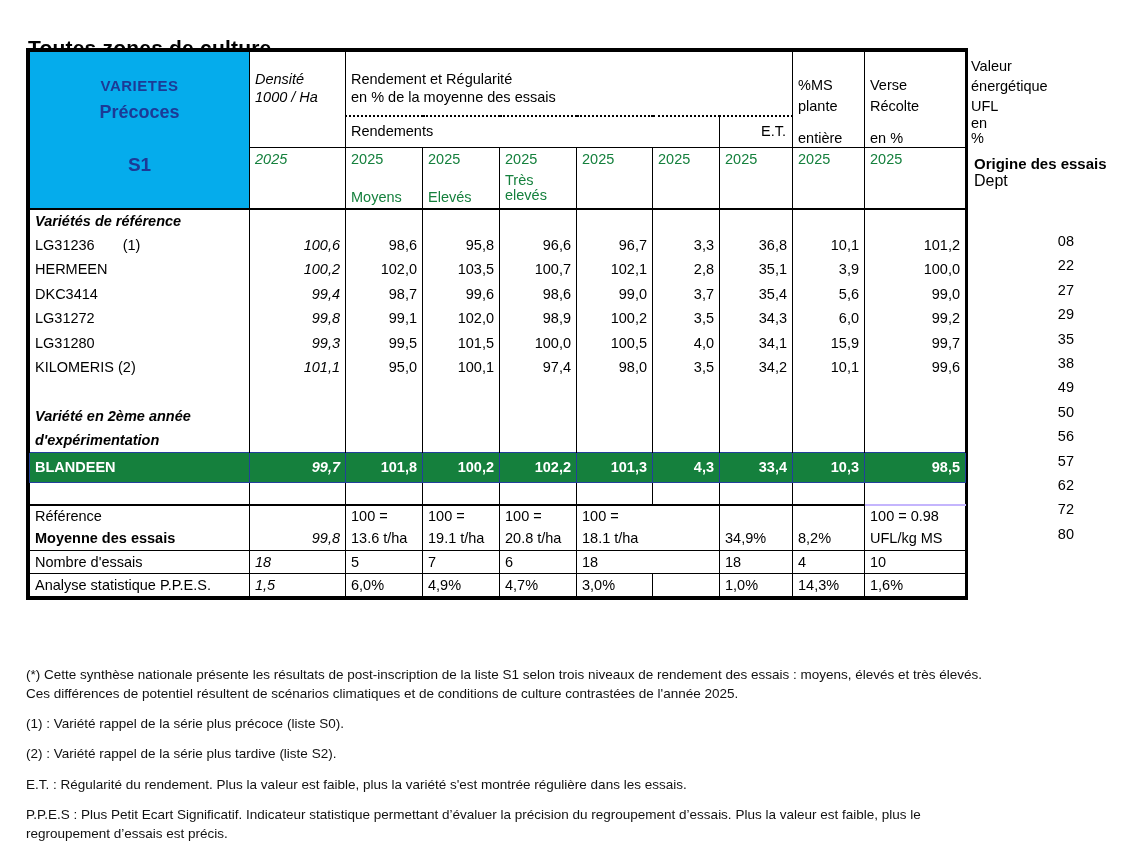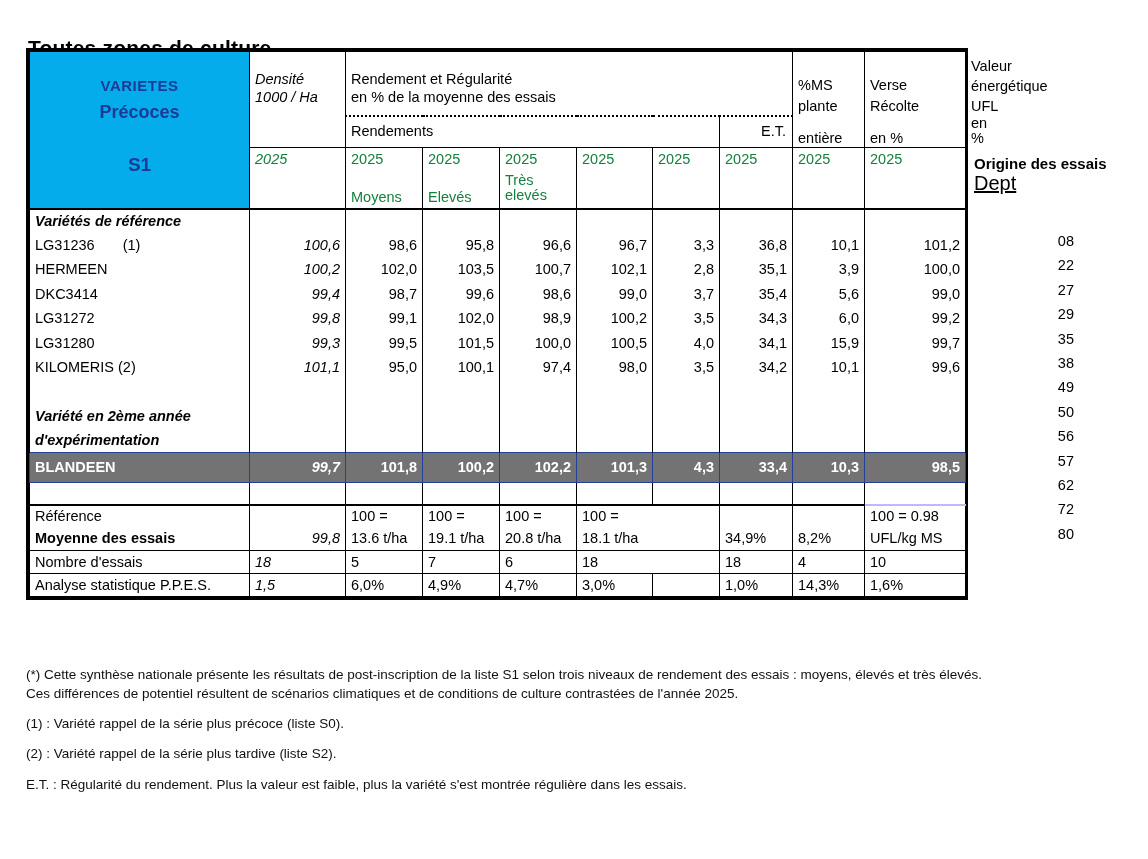--- a/index.html
+++ b/index.html
@@ -45,32 +45,32 @@
   .c{text-align:left;}
   .r{text-align:right;}
   .l{text-align:left;}
   .it{font-style:italic;}
   .bd{font-weight:bold;}
   .blue{color:#15803d;}
   .nbt{border-top:none !important;}
   .nbb{border-bottom:none !important;}
 
   .cyan{background:#05ACEC;color:#1c3a96;font-weight:bold;text-align:center;}
-  .navyrow{background:#737373;color:#ffffff;font-weight:bold;font-size:18px;}
+  .navyrow{background:#15803d;color:#ffffff;font-weight:bold;font-size:18px;}
 
   .dotted-bot{border-bottom:2px dotted #000 !important;}
   .hdr-small{font-size:14px;}
 
   
   .origine{
     position:absolute;left:974px;top:155px;
     font-size:14.5px;
   }
   .origine .oh{font-weight:bold;font-size:15px;white-space:nowrap;}
-  .origine .od{font-size:20px;text-decoration:underline;}
+  .origine .od{font-size:16px;}
   .dept-list{
     position:absolute;left:1040px;top:229px;
     font-size:14.5px;text-align:right;width:34px;
   }
   .dept-list div{height:24.4px;line-height:24.4px;}
 
   
   .notes{
     position:absolute;left:26px;top:665px;width:960px;
     font-size:13.5px;line-height:1.42;color:#111;
@@ -390,15 +390,16 @@
     <div>62</div>
     <div>72</div>
     <div>80</div>
   </div>
 
   <div class="notes">
     <p>(*) Cette synthèse nationale présente les résultats de post-inscription de la liste S1 selon trois niveaux de rendement des essais : moyens, élevés et très élevés. Ces différences de potentiel résultent de scénarios climatiques et de conditions de culture contrastées de l'année 2025.</p>
     <p>(1) : Variété rappel de la série plus précoce (liste S0).</p>
     <p>(2) : Variété rappel de la série plus tardive (liste S2).</p>
     <p>E.T. : Régularité du rendement. Plus la valeur est faible, plus la variété s'est montrée régulière dans les essais.</p>
+    <p>P.P.E.S : Plus Petit Ecart Significatif. Indicateur statistique permettant d’évaluer la précision du regroupement d’essais. Plus la valeur est faible, plus le regroupement d’essais est précis.</p>
   </div>
 
 </div>
 
 </body></html>

